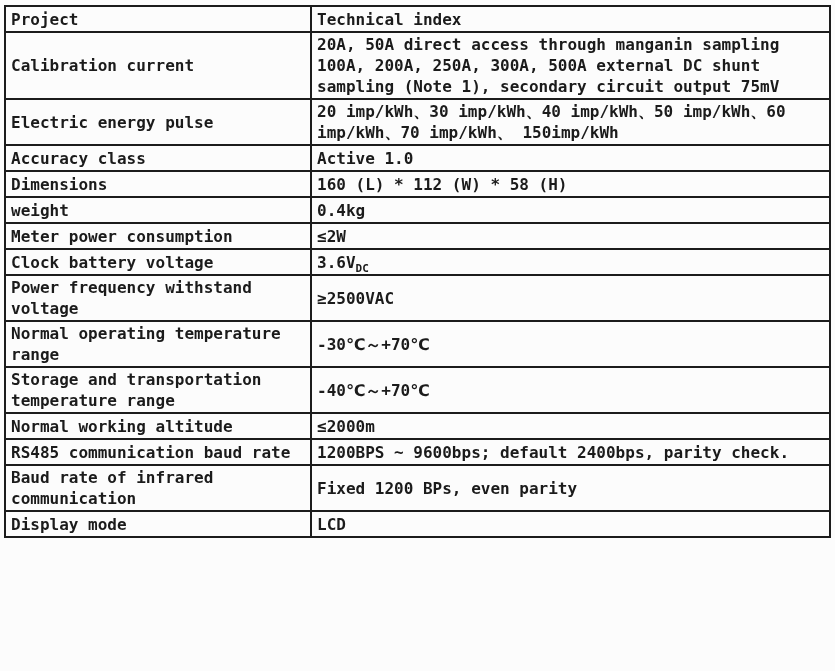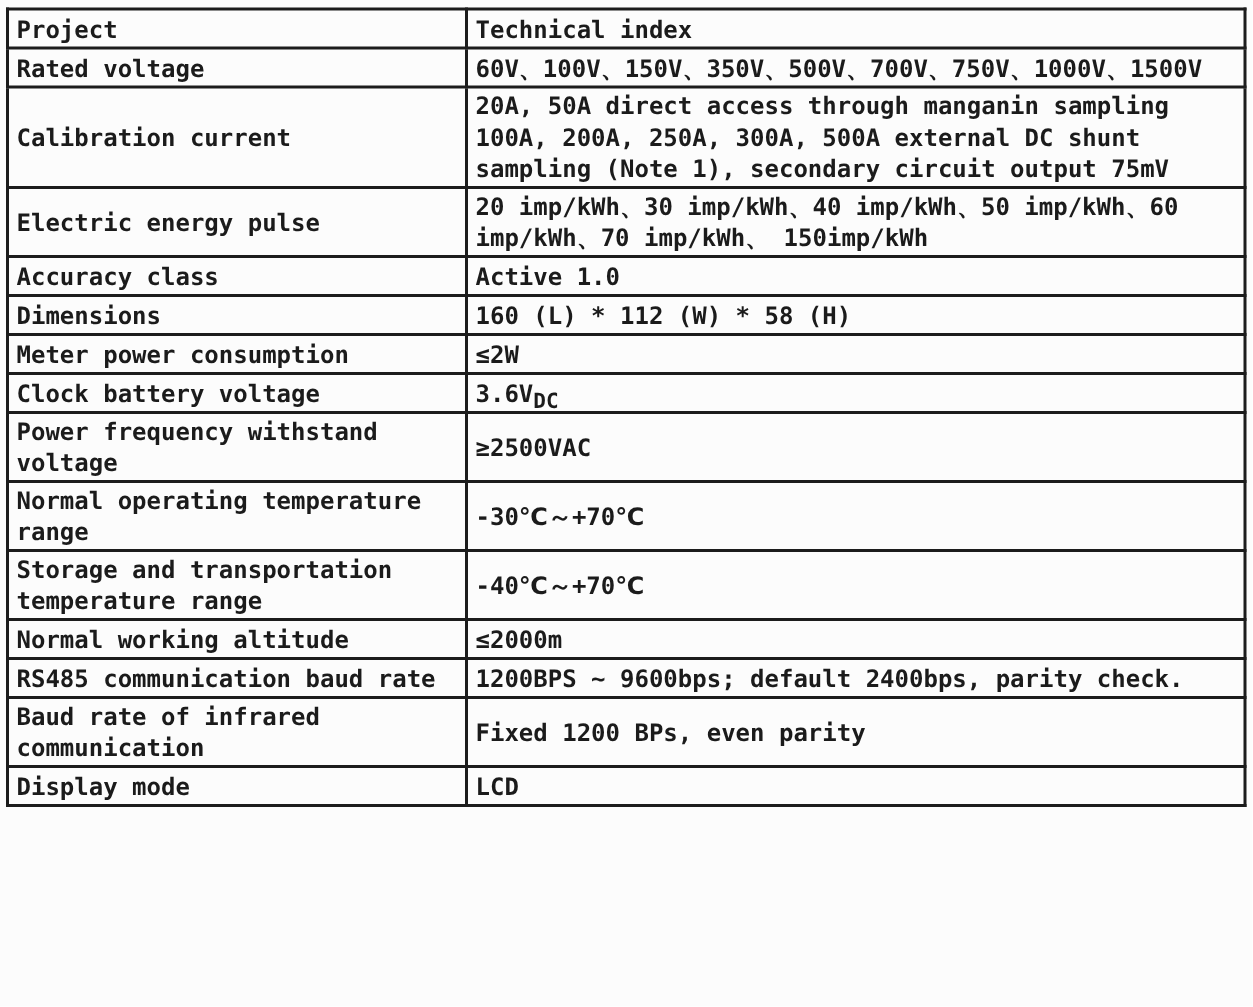--- a/index.html
+++ b/index.html
@@ -32,63 +32,63 @@
     padding: 1px 4px 1px 5px;
     line-height: 21px;
     white-space: pre-wrap;
     overflow: hidden;
     font-weight: bold;
   }
   tr.h1 td, tr.h1 th { height: 22px; }
   tr.h2 td { height: 42px; }
   tr.h3 td { height: 63px; margin-top: 48px; }
   sub.unit-sub {
-    font-size: 14px;
+    font-size: 11px;
     line-height: 0;
     letter-spacing: 0;
   }
 </style>
 </head>
 <body>
 
 <div class="page">
   <table class="spec">
     <colgroup>
         <col class="c1">
         <col class="c2">
       </colgroup>
     <thead>
       <tr class="h1">
         <th>Project</th>
         <th>Technical index</th>
       </tr>
     </thead>
     <tbody>
-      <tr class="h1">
-        <td>Rated voltage</td>
-        <td>60V、100V、150V、350V、500V、700V、750V、1000V、1500V</td>
-      </tr>
       <tr class="h3">
         <td>Calibration current</td>
         <td>20A, 50A direct access through manganin sampling
 100A, 200A, 250A, 300A, 500A external DC shunt
 sampling (Note 1), secondary circuit output 75mV</td>
       </tr>
       <tr class="h2">
         <td>Electric energy pulse</td>
         <td>20 imp/kWh、30 imp/kWh、40 imp/kWh、50 imp/kWh、60
 imp/kWh、70 imp/kWh、 150imp/kWh</td>
       </tr>
       <tr class="h1">
         <td>Accuracy class</td>
         <td>Active 1.0</td>
       </tr>
       <tr class="h1">
         <td>Dimensions</td>
         <td>160 (L) * 112 (W) * 58 (H)</td>
+      </tr>
+      <tr class="h1">
+        <td>weight</td>
+        <td>0.4kg</td>
       </tr>
       <tr class="h1">
         <td>Meter power consumption</td>
         <td>≤2W</td>
       </tr>
       <tr class="h1">
         <td>Clock battery voltage</td>
         <td><span>3.6V</span><sub class="unit-sub">DC</sub></td>
       </tr>
       <tr class="h2">

